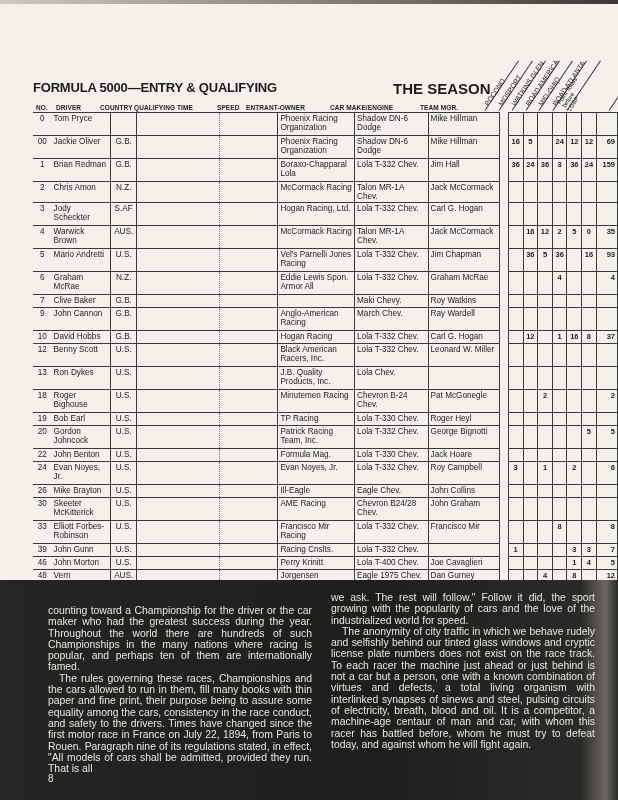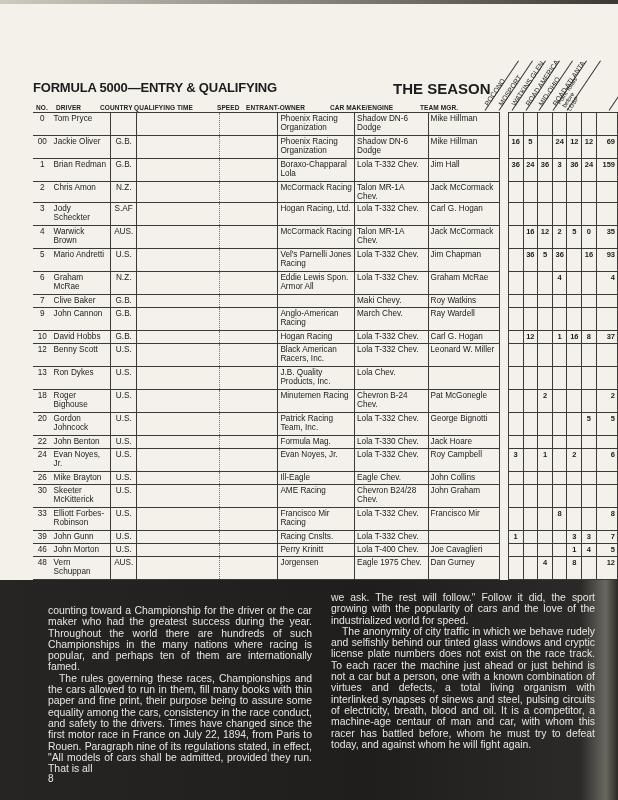--- a/index.html
+++ b/index.html
@@ -353,20 +353,38 @@
         <td class="mgr">Pat McGonegle</td>
         <td class="gap"></td>
         <td class="r"></td>
         <td class="r"></td>
         <td class="r">2</td>
         <td class="r"></td>
         <td class="r"></td>
         <td class="r"></td>
         <td class="r tot">2</td>
       </tr>
+      <tr class="r1">
+        <td class="no">19</td>
+        <td class="drv">Bob Earl</td>
+        <td class="cty">U.S.</td>
+        <td class="qt"></td>
+        <td class="spd"></td>
+        <td class="ent">TP Racing</td>
+        <td class="car">Lola T-330 Chev.</td>
+        <td class="mgr">Roger Heyl</td>
+        <td class="gap"></td>
+        <td class="r"></td>
+        <td class="r"></td>
+        <td class="r"></td>
+        <td class="r"></td>
+        <td class="r"></td>
+        <td class="r"></td>
+        <td class="r tot"></td>
+      </tr>
       <tr class="r2">
         <td class="no">20</td>
         <td class="drv">Gordon Johncock</td>
         <td class="cty">U.S.</td>
         <td class="qt"></td>
         <td class="spd"></td>
         <td class="ent">Patrick Racing Team, Inc.</td>
         <td class="car">Lola T-332 Chev.</td>
         <td class="mgr">George Bignotti</td>
         <td class="gap"></td>

